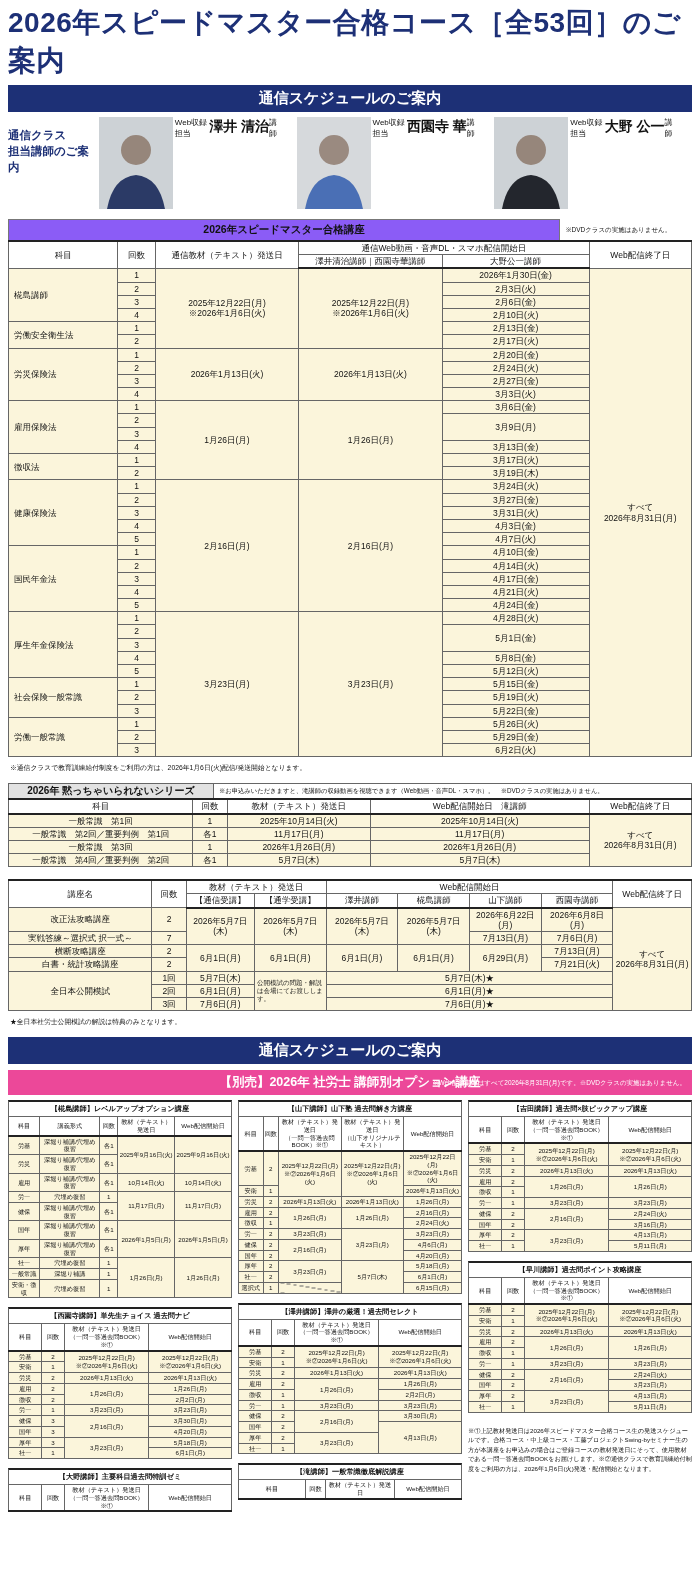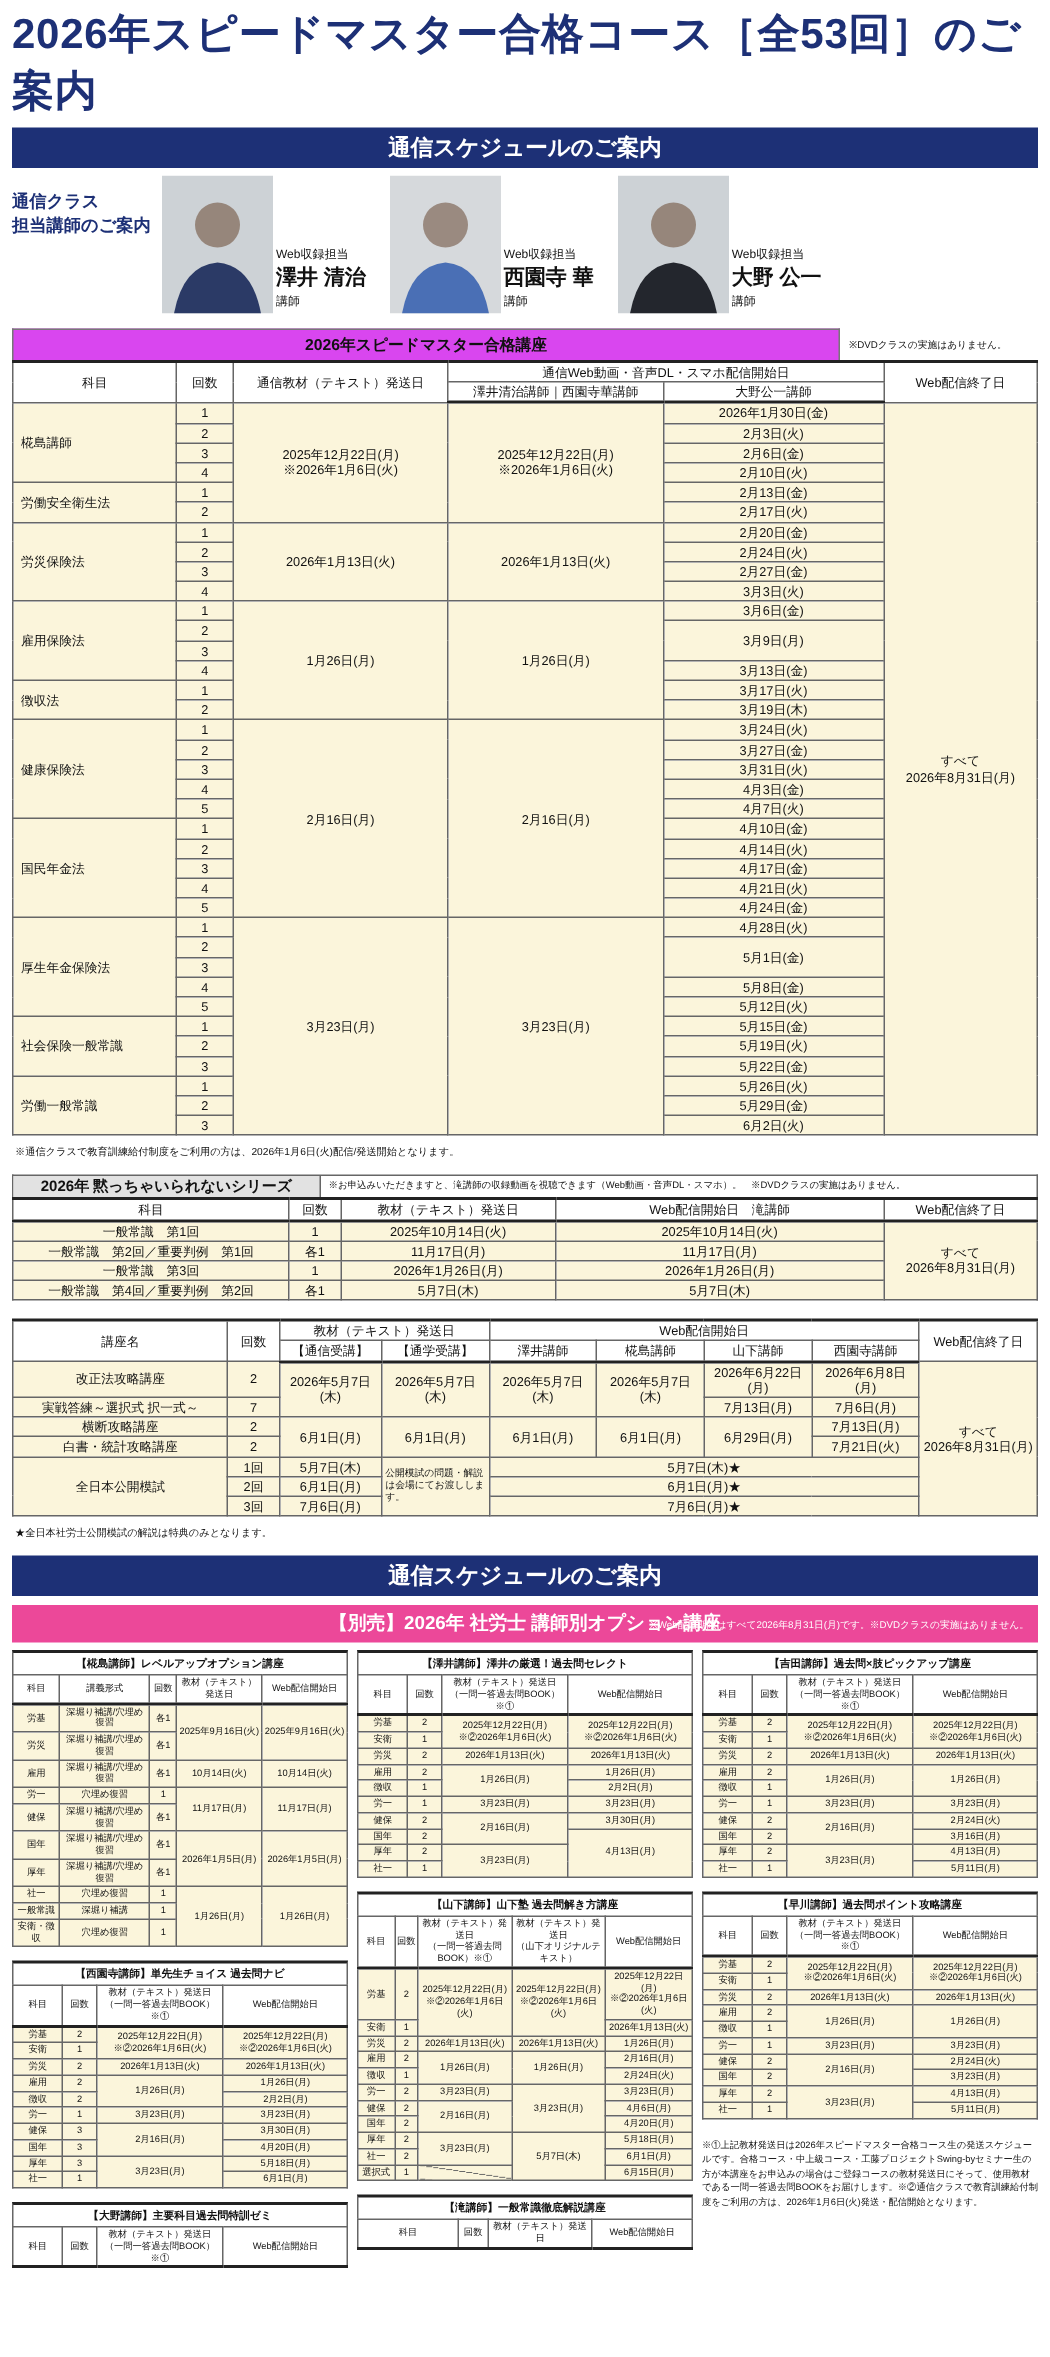--- a/index.html
+++ b/index.html
@@ -8,28 +8,28 @@
   .pre { white-space:pre-line; }
 
   .main-title { color:#1d3076; font-size:28px; font-weight:bold; margin:4px 8px 2px; letter-spacing:.5px; }
   .banner { background:#1d3076; color:#fff; text-align:center; font-size:15px; font-weight:bold; padding:4px 0; margin:5px 8px; }
   .intro { font-size:8.5px; line-height:1.55; margin:6px 10px; }
 
   .instructors { display:flex; margin:2px 8px 10px; }
   .inst-label { color:#1d3076; font-weight:bold; font-size:11.5px; width:100px; padding-top:10px; line-height:1.4; }
   .inst-card { display:flex; margin-right:16px; }
   .photo { width:74px; height:92px; flex:0 0 74px; }
-  .inst-info { display:flex; flex-direction:column; justify-content:flex-end; margin-left:2px; padding-bottom:3px; }
+  .inst-info { display:flex; flex-direction:row; justify-content:flex-end; margin-left:2px; padding-bottom:3px; }
   .inst-role { font-size:8px; }
   .inst-name { font-family:Liberation Sans, sans-serif; font-size:14px; font-weight:bold; margin:1px 0; white-space:nowrap; }
   .inst-title { font-size:8px; }
 
   .section { margin:0 8px 6px; }
   .title-row { display:flex; align-items:stretch; }
-  .gray-bar { background:#d946ef; border:1px solid #777; border-bottom:none; text-align:center; font-weight:bold; font-size:10.5px; padding:3px 0; }
+  .gray-bar { background:#8b5cf6; border:1px solid #777; border-bottom:none; text-align:center; font-weight:bold; font-size:10.5px; padding:3px 0; }
   .flex1 { flex:1; }
   .title-note { font-size:6.5px; display:flex; align-items:center; padding-left:6px; }
 
   table.sched { border-collapse:collapse; width:100%; table-layout:fixed;padding-left:12px; }
   .sched th,.sched td { border:1px solid #666; font-size:8.5px; line-height:1.2; text-align:center;
                         padding:1px 2px; white-space:pre-line; overflow:hidden; }
   .sched th { background:#fff; font-weight:normal; }
   .sched td { background:#FBF5DB; }
   .sched thead tr:first-child th { border-top:2px solid #222; }
   .sched thead tr:last-child th { border-bottom:2px solid #222; }
@@ -637,97 +637,20 @@
                 <th>教材（テキスト）発送日
 （一問一答過去問BOOK）※①</th>
                 <th>Web配信開始日</th>
               </tr>
             </thead>
           </table>
       </div>
     </div>
     <div class="opt-col">
       <div>
-        <div class="opt-title">【澤井講師】澤井の厳選！過去問セレクト</div>
-        <table class="sched opt-tbl">
-            <colgroup>
-              <col style="width: 15%;">
-              <col style="width: 10%;">
-              <col style="width: 38%;">
-              <col style="width: 37%;">
-            </colgroup>
-            <thead>
-              <tr>
-                <th>科目</th>
-                <th>回数</th>
-                <th>教材（テキスト）発送日
-（一問一答過去問BOOK）※①</th>
-                <th>Web配信開始日</th>
-              </tr>
-            </thead>
-            <tbody>
-              <tr>
-                <td>労基</td>
-                <td>2</td>
-                <td rowspan="2">2025年12月22日(月)
-※②2026年1月6日(火)</td>
-                <td rowspan="2">2025年12月22日(月)
-※②2026年1月6日(火)</td>
-              </tr>
-              <tr>
-                <td>安衛</td>
-                <td>1</td>
-              </tr>
-              <tr>
-                <td>労災</td>
-                <td>2</td>
-                <td>2026年1月13日(火)</td>
-                <td>2026年1月13日(火)</td>
-              </tr>
-              <tr>
-                <td>雇用</td>
-                <td>2</td>
-                <td rowspan="2">1月26日(月)</td>
-                <td>1月26日(月)</td>
-              </tr>
-              <tr>
-                <td>徴収</td>
-                <td>1</td>
-                <td>2月2日(月)</td>
-              </tr>
-              <tr>
-                <td>労一</td>
-                <td>1</td>
-                <td>3月23日(月)</td>
-                <td>3月23日(月)</td>
-              </tr>
-              <tr>
-                <td>健保</td>
-                <td>2</td>
-                <td rowspan="2">2月16日(月)</td>
-                <td>3月30日(月)</td>
-              </tr>
-              <tr>
-                <td>国年</td>
-                <td>2</td>
-                <td rowspan="3">4月13日(月)</td>
-              </tr>
-              <tr>
-                <td>厚年</td>
-                <td>2</td>
-                <td rowspan="2">3月23日(月)</td>
-              </tr>
-              <tr>
-                <td>社一</td>
-                <td>1</td>
-              </tr>
-            </tbody>
-          </table>
-      </div>
-      <div>
         <div class="opt-title">【山下講師】山下塾 過去問解き方講座</div>
         <table class="sched opt-tbl">
             <colgroup>
               <col style="width: 11%;">
               <col style="width: 7%;">
               <col style="width: 28%;">
               <col style="width: 28%;">
               <col style="width: 26%;">
             </colgroup>
             <thead>
@@ -804,20 +727,97 @@
               <tr>
                 <td>社一</td>
                 <td>2</td>
                 <td>6月1日(月)</td>
               </tr>
               <tr>
                 <td>選択式</td>
                 <td>1</td>
                 <td class="diag"></td>
                 <td>6月15日(月)</td>
+              </tr>
+            </tbody>
+          </table>
+      </div>
+      <div>
+        <div class="opt-title">【澤井講師】澤井の厳選！過去問セレクト</div>
+        <table class="sched opt-tbl">
+            <colgroup>
+              <col style="width: 15%;">
+              <col style="width: 10%;">
+              <col style="width: 38%;">
+              <col style="width: 37%;">
+            </colgroup>
+            <thead>
+              <tr>
+                <th>科目</th>
+                <th>回数</th>
+                <th>教材（テキスト）発送日
+（一問一答過去問BOOK）※①</th>
+                <th>Web配信開始日</th>
+              </tr>
+            </thead>
+            <tbody>
+              <tr>
+                <td>労基</td>
+                <td>2</td>
+                <td rowspan="2">2025年12月22日(月)
+※②2026年1月6日(火)</td>
+                <td rowspan="2">2025年12月22日(月)
+※②2026年1月6日(火)</td>
+              </tr>
+              <tr>
+                <td>安衛</td>
+                <td>1</td>
+              </tr>
+              <tr>
+                <td>労災</td>
+                <td>2</td>
+                <td>2026年1月13日(火)</td>
+                <td>2026年1月13日(火)</td>
+              </tr>
+              <tr>
+                <td>雇用</td>
+                <td>2</td>
+                <td rowspan="2">1月26日(月)</td>
+                <td>1月26日(月)</td>
+              </tr>
+              <tr>
+                <td>徴収</td>
+                <td>1</td>
+                <td>2月2日(月)</td>
+              </tr>
+              <tr>
+                <td>労一</td>
+                <td>1</td>
+                <td>3月23日(月)</td>
+                <td>3月23日(月)</td>
+              </tr>
+              <tr>
+                <td>健保</td>
+                <td>2</td>
+                <td rowspan="2">2月16日(月)</td>
+                <td>3月30日(月)</td>
+              </tr>
+              <tr>
+                <td>国年</td>
+                <td>2</td>
+                <td rowspan="3">4月13日(月)</td>
+              </tr>
+              <tr>
+                <td>厚年</td>
+                <td>2</td>
+                <td rowspan="2">3月23日(月)</td>
+              </tr>
+              <tr>
+                <td>社一</td>
+                <td>1</td>
               </tr>
             </tbody>
           </table>
       </div>
       <div>
         <div class="opt-title">【滝講師】一般常識徹底解説講座</div>
         <table class="sched opt-tbl">
             <colgroup>
               <col style="width: 30%;">
               <col style="width: 9%;">

